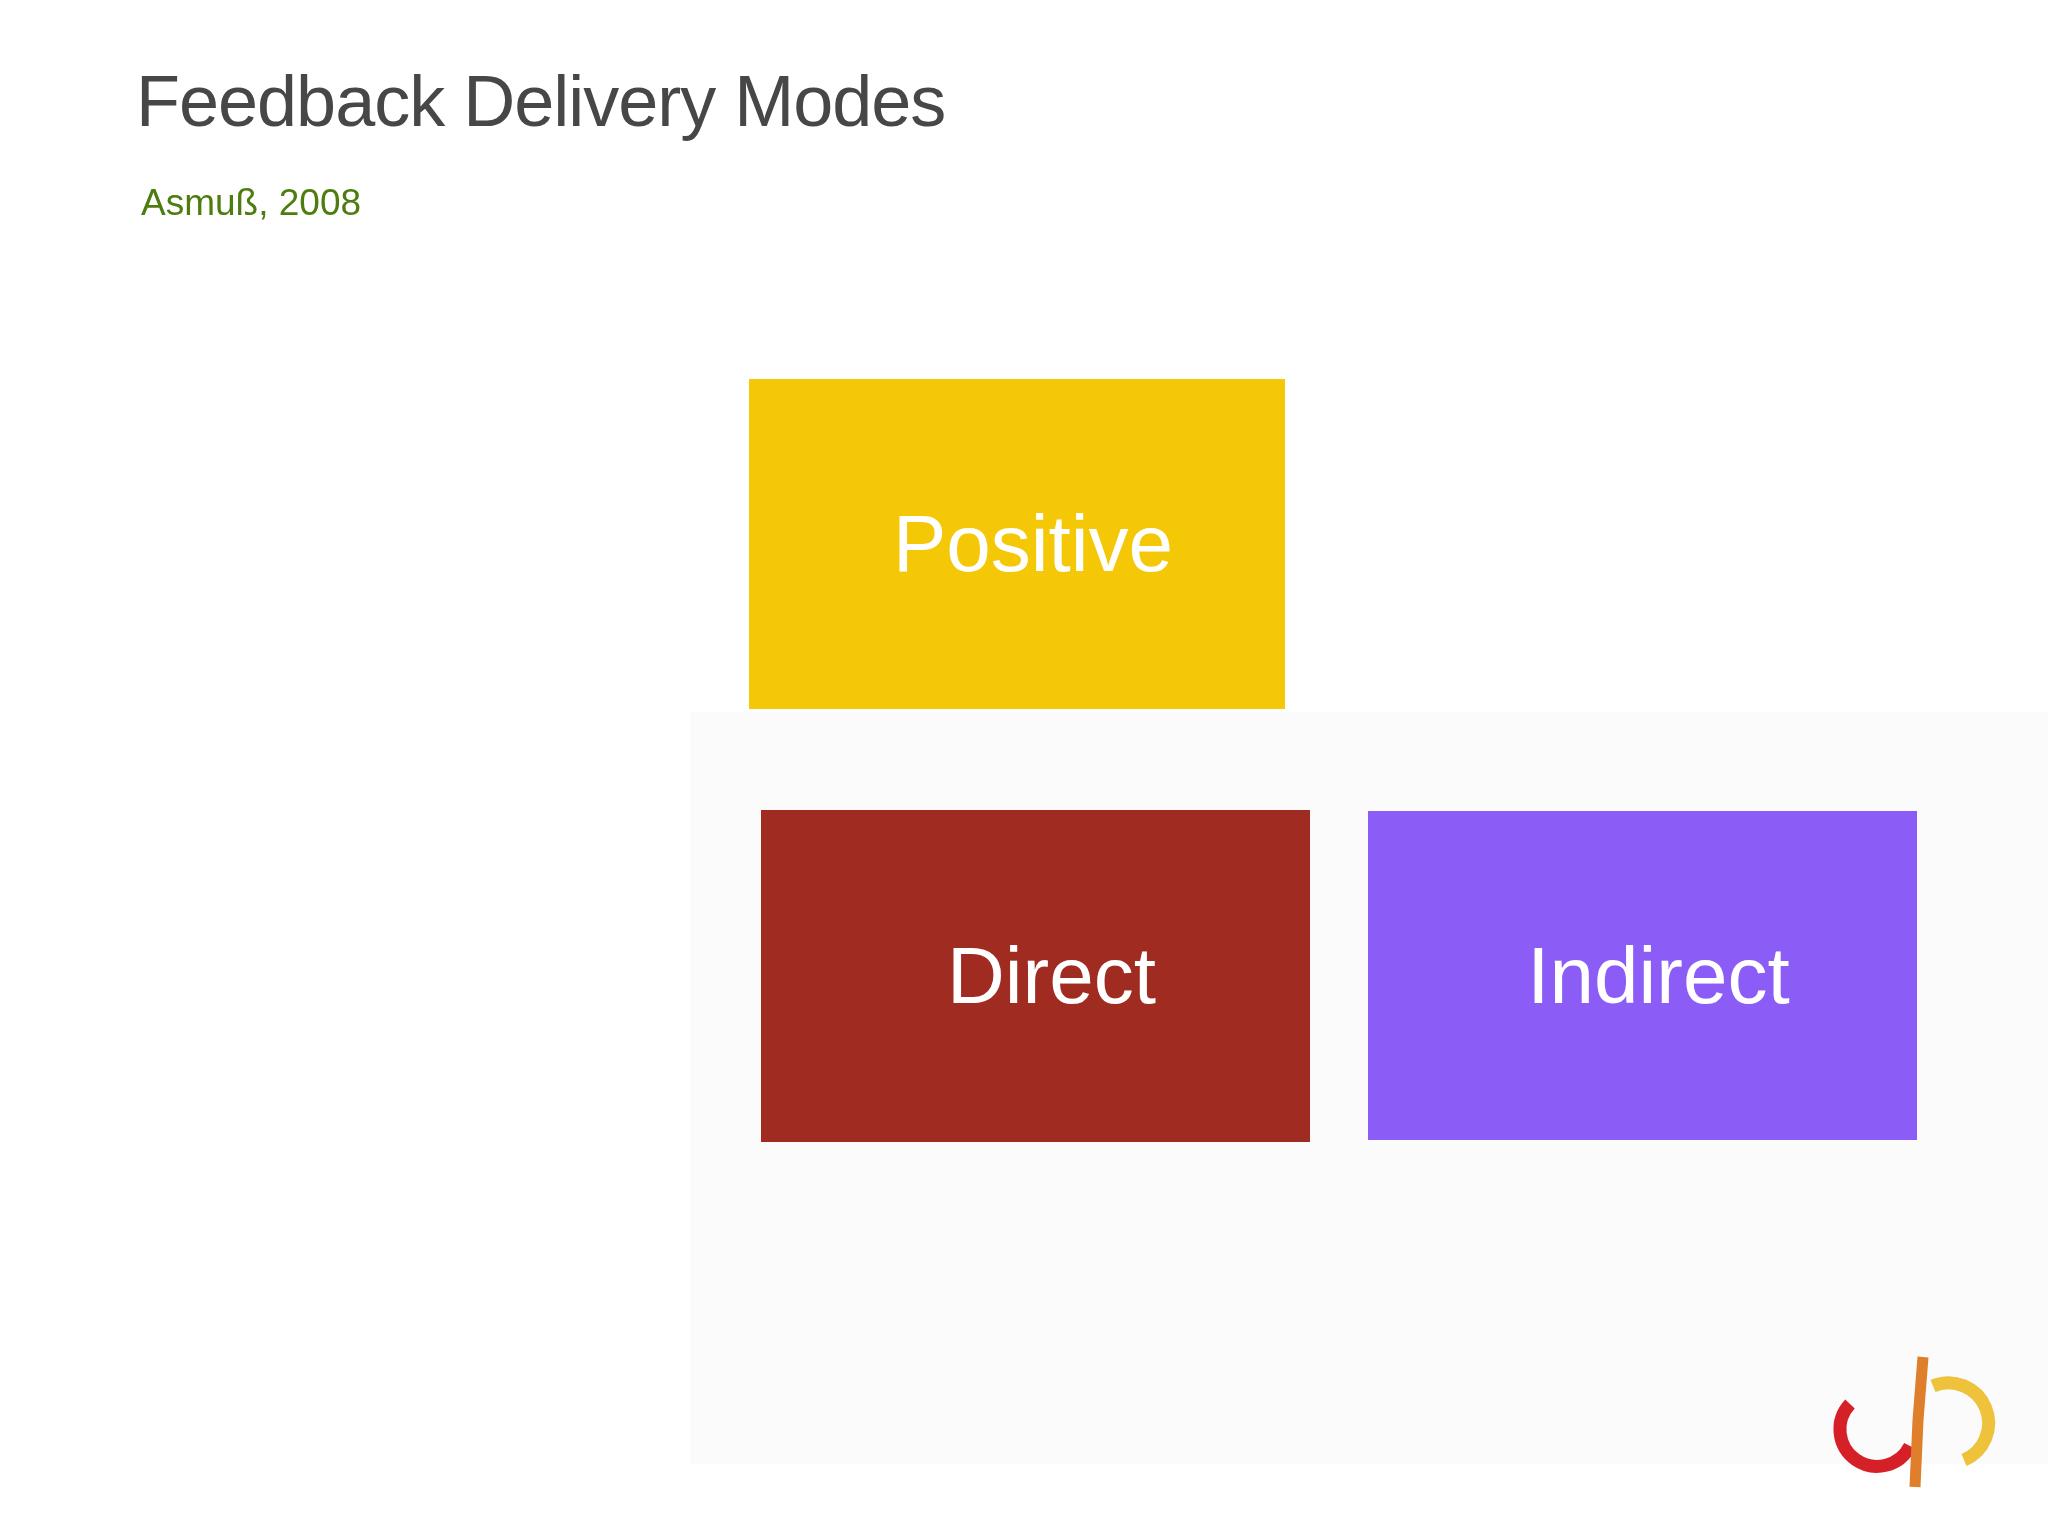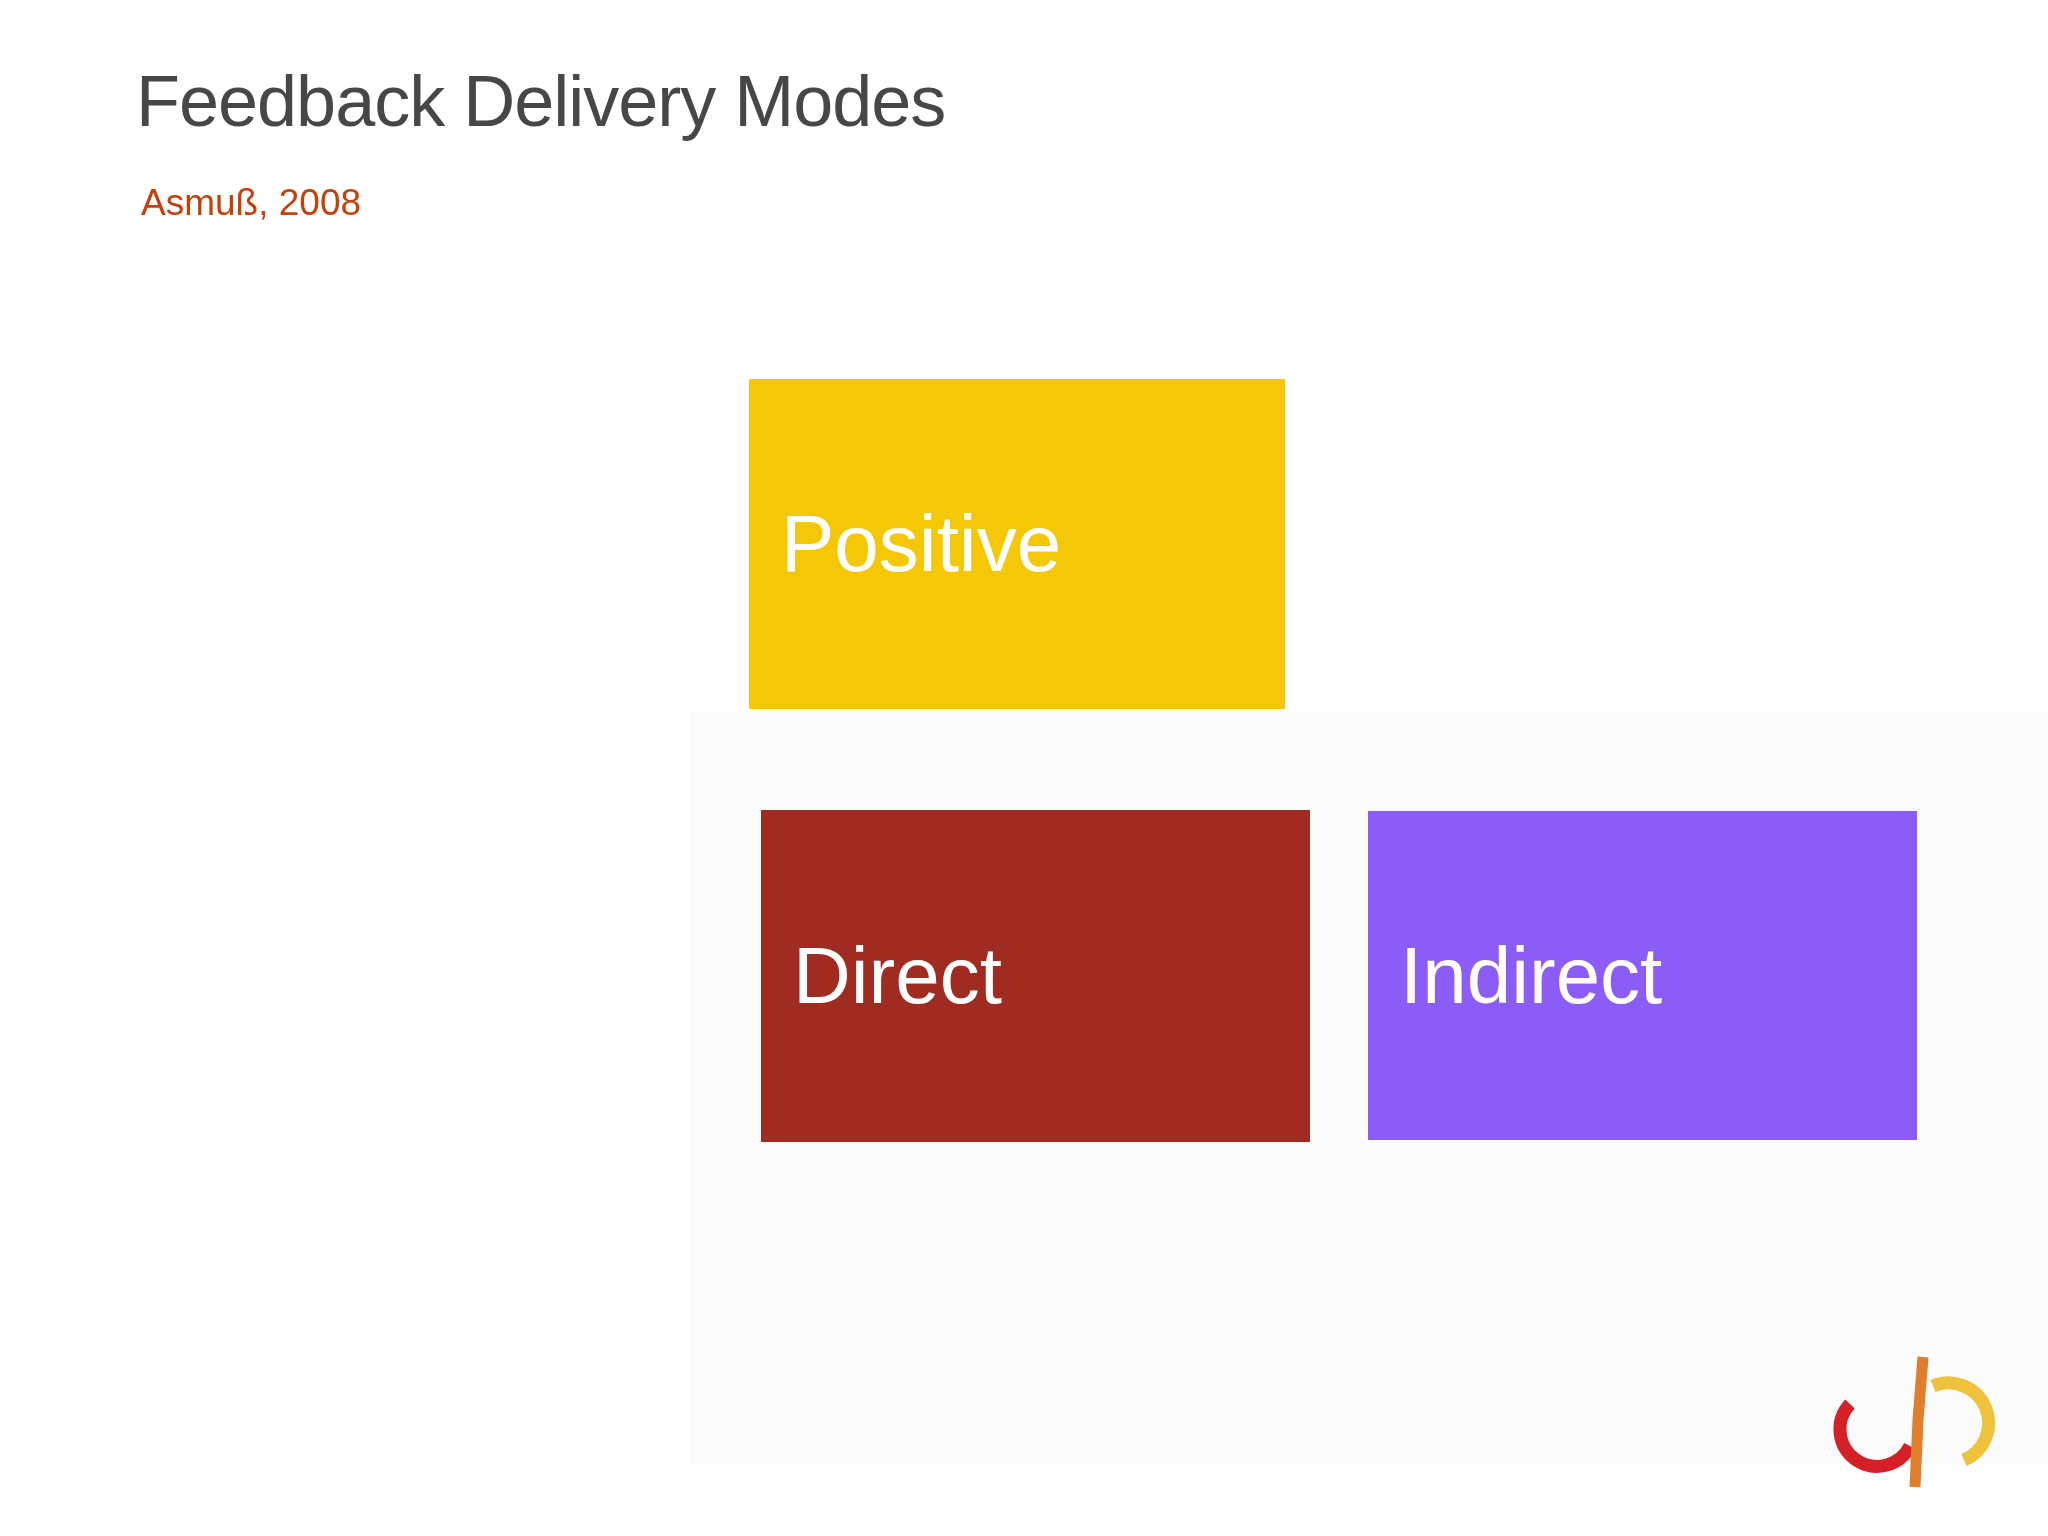--- a/index.html
+++ b/index.html
@@ -34,28 +34,28 @@
     letter-spacing: -1px;
     white-space: nowrap;
   }
   .page-subtitle {
     position: absolute;
     left: 141px;
     top: 183px;
     font-size: 37px;
     line-height: 1.1;
     font-weight: 400;
-    color: #c2410c;
+    color: #4d7c0f;
     white-space: nowrap;
   }
   .mode-box {
     position: absolute;
     display: flex;
     align-items: center;
-    justify-content: flex-start;
+    justify-content: center;
     color: #ffffff;
     font-size: 80px;
     font-weight: 400;
     box-sizing: border-box;
     padding-left: 32px;
   }
   .mode-box.align-left {
     justify-content: flex-start;
     padding-left: 66px;
   }

